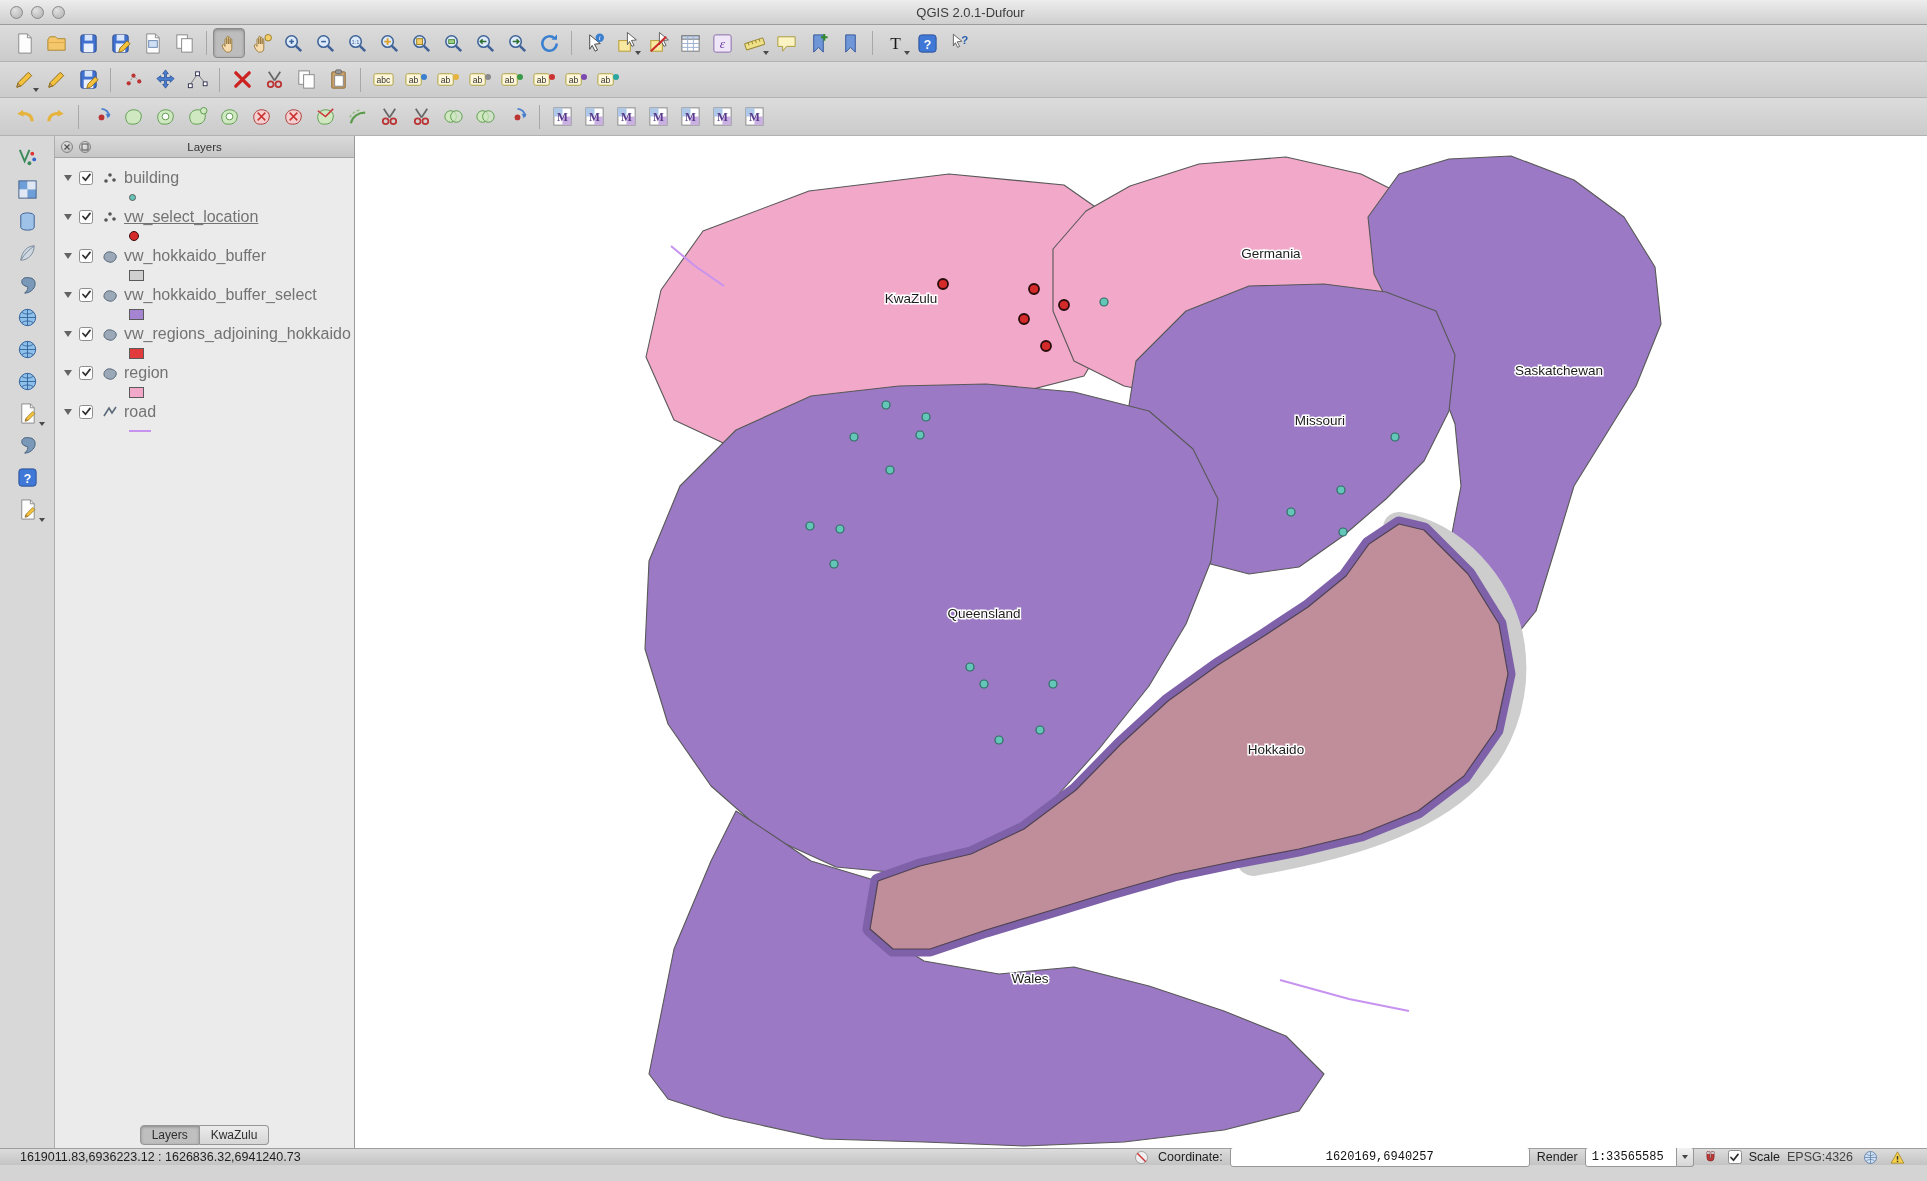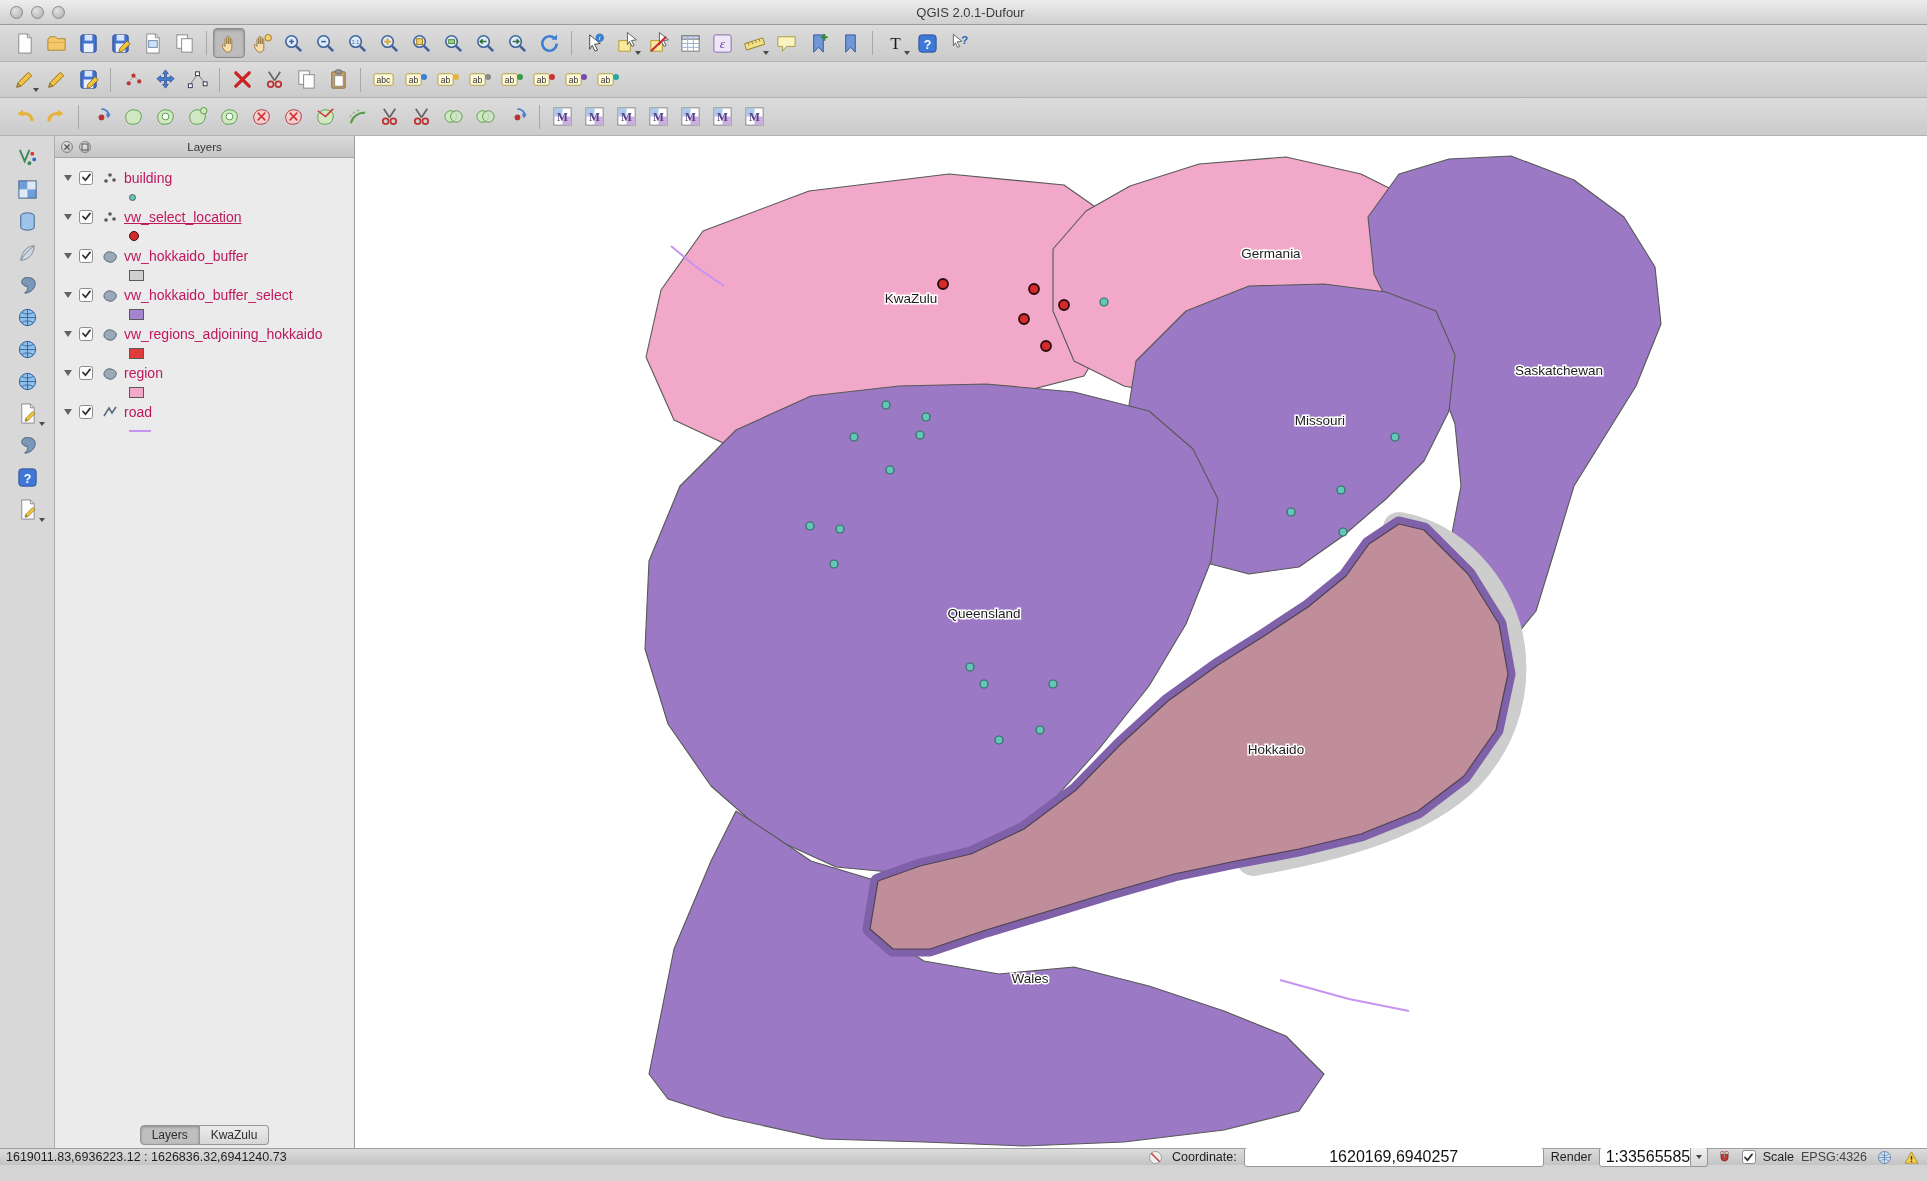--- a/index.html
+++ b/index.html
@@ -28,21 +28,21 @@
 .pbtn{width:12px;height:12px;border-radius:50%;background:radial-gradient(circle at 35% 30%,#e8e8e8,#b5b5b5);border:1px solid #838383;margin-left:6px;z-index:2;display:flex;align-items:center;justify-content:center}
 .pbtn svg{width:8px;height:8px}
 .ptitle{position:absolute;left:0;right:0;text-align:center;font-size:11.5px;color:#333}
 .tree{flex:1;padding-top:9px}
 .lrow{display:flex;align-items:center;height:21px;padding-left:9px}
 .tri{width:0;height:0;border-left:4.5px solid transparent;border-right:4.5px solid transparent;border-top:6px solid #636363;margin-right:7px;flex:0 0 auto}
 .cb{width:14px;height:14px;background:#fdfdfd;border:1px solid #8e8e8e;border-radius:2.5px;margin-right:9px;flex:0 0 auto;display:flex;align-items:center;justify-content:center}
 .cb svg{width:11px;height:11px}
 .gicon{margin-right:6px;flex:0 0 auto;display:flex}
 .gicon svg{width:16px;height:14px}
-.llabel{font-size:14px;color:#be185d;white-space:nowrap}
+.llabel{font-size:16px;color:#737373;white-space:nowrap}
 .llabel.active{text-decoration:underline}
 .symrow{height:18px;padding-left:74px;display:flex;align-items:center}
 .sw{border:1px solid #5a5a5a}
 .sw-rect{width:15px;height:11px}
 .sw-dot-sm{width:7px;height:7px;border-radius:50%}
 .sw-dot{width:10px;height:10px;border-radius:50%}
 .sw-line{width:22px;height:0;border:none;border-top:2px solid var(--road_line)}
 .ptabs{height:24px;display:flex;justify-content:center;align-items:center;flex:0 0 auto;padding-bottom:3px}
 .ptab{font-size:12px;padding:2px 11px;border:1px solid #979797;background:linear-gradient(#ececec,#d6d6d6);color:#2e2e2e}
 .ptab:first-child{border-radius:4px 0 0 4px}
@@ -55,23 +55,23 @@
 .rg-pink{fill:var(--region_pink)}
 .rg-purple{fill:var(--region_purple)}
 .band-gray{fill:none;stroke:var(--buffer_gray);stroke-width:32;stroke-linecap:round;stroke-linejoin:round}
 .band-purple{fill:none;stroke:var(--buffer_select_purple);stroke-width:15;stroke-linejoin:round}
 .hok{fill:var(--hokkaido_fill);stroke:#4f4352;stroke-width:1.2;stroke-linejoin:round}
 .roadln{fill:none;stroke:var(--road_line);stroke-width:2}
 .dot-b{fill:var(--building_point);stroke:#2e6e62;stroke-width:1.2}
 .dot-r{fill:var(--selected_point);stroke:#2a0a0a;stroke-width:1.8}
 .maplabel{font-size:13.5px;fill:#1d1d1d;stroke:#ffffff;stroke-width:3px;paint-order:stroke;text-anchor:middle;font-family:"Liberation Sans","DejaVu Sans",sans-serif}
 
-.statusbar{height:17px;background:linear-gradient(#dcdcdc,#c4c4c4);border-top:1px solid #9e9e9e;display:flex;align-items:center;padding:0 6px;font-size:12.5px;color:#1e1e1e;gap:7px}
+.statusbar{height:17px;background:linear-gradient(#dcdcdc,#c4c4c4);border-top:1px solid #9e9e9e;display:flex;align-items:center;padding:0 20px;font-size:12.5px;color:#1e1e1e;gap:7px}
 .sb-spacer{flex:1}
-.sb-input{height:20px;border:1px solid #979797;border-radius:3px;background:#fff;font-size:16px;text-align:center;font-family:Liberation Sans, sans-serif;color:#111}
+.sb-input{height:20px;border:1px solid #979797;border-radius:3px;background:#fff;font-size:12px;text-align:center;font-family:Liberation Mono, monospace;color:#111}
 #coordInput{width:300px}
 #scaleInput{width:92px;text-align:left;padding-left:6px;border-radius:3px 0 0 3px}
 .combo{display:flex;align-items:flex-start}
 .combo-btn{width:17px;height:20px;border:1px solid #979797;border-left:none;border-radius:0 3px 3px 0;background:linear-gradient(#f2f2f2,#d6d6d6);display:flex;align-items:center;justify-content:center}
 .combo-btn i{width:0;height:0;border-left:3.5px solid transparent;border-right:3.5px solid transparent;border-top:4.5px solid #444}
 .sbicon{width:20px;height:20px;display:flex;align-items:center;justify-content:center}
 .sbicon svg{width:17px;height:17px}
 .sbcb{width:14px;height:14px;background:#fdfdfd;border:1px solid #8e8e8e;border-radius:2.5px;display:flex;align-items:center;justify-content:center}
 .sbcb svg{width:11px;height:11px}
 .hidden-defs{position:absolute;width:0;height:0;overflow:hidden}

